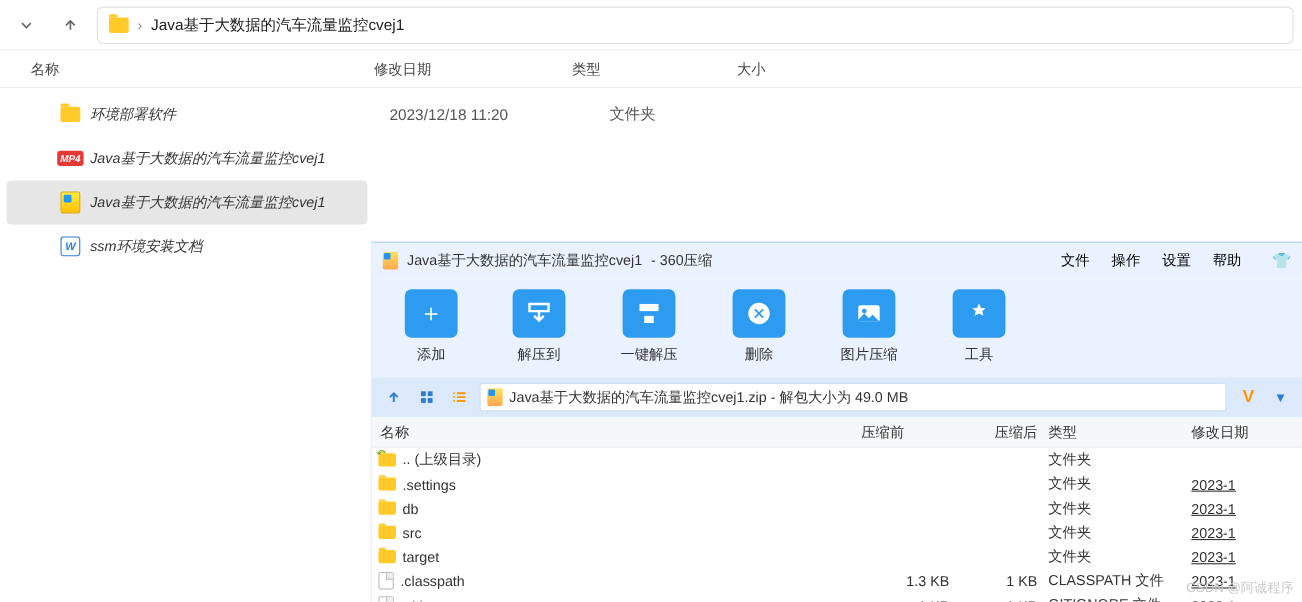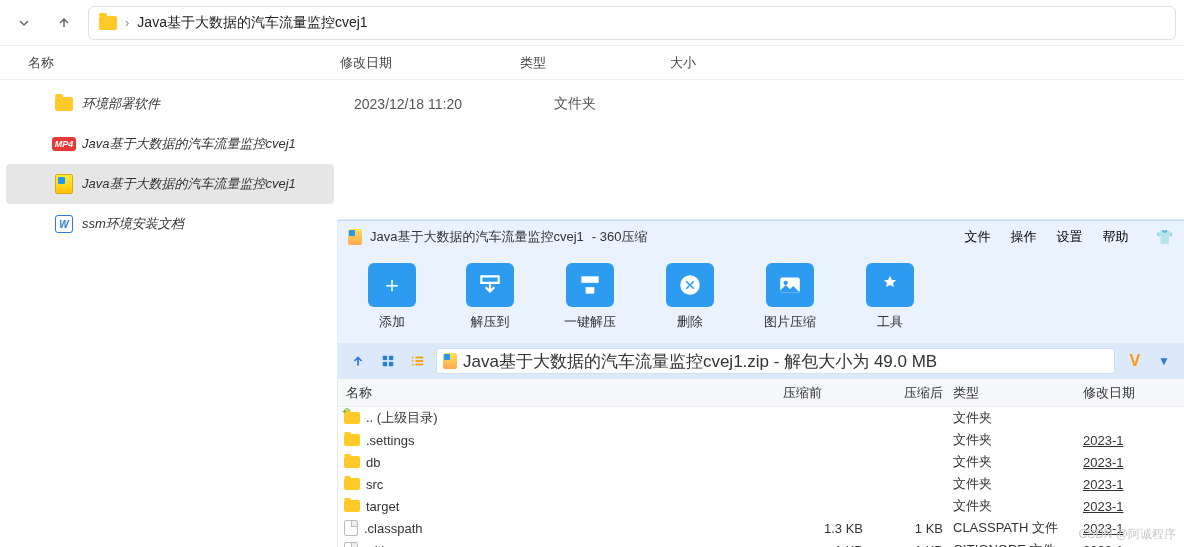--- a/index.html
+++ b/index.html
@@ -52,21 +52,21 @@
   .tbtn .ticon { width:48px; height:44px; border-radius:6px; display:flex; align-items:center; justify-content:center; color:#fff; font-size:22px;}
   .ic-add { background:#2d9cf0; }
   .ic-extract { background:#2d9cf0; }
   .ic-oneclick { background:#2d9cf0; }
   .ic-delete { background:#2d9cf0; }
   .ic-image { background:#2d9cf0; }
   .ic-tools { background:#2d9cf0; border-radius:50%; }
 
   .pathbar { height:36px; background:#dbe9fb; display:flex; align-items:center; padding:0 8px; gap:6px;}
   .pathbar .pb-btn { width:24px; height:24px; display:flex; align-items:center; justify-content:center; color:#2d7dd2; border-radius:3px;}
-  .pathbar .pb-input { flex:1; height:26px; background:#fff; border:1px solid #cde0f7; border-radius:3px; display:flex; align-items:center; padding:0 6px; gap:6px; font-size:17px;}
+  .pathbar .pb-input { flex:1; height:26px; background:#fff; border:1px solid #cde0f7; border-radius:3px; display:flex; align-items:center; padding:0 6px; gap:6px; font-size:13px;}
   .pb-input .zi { width:14px; height:16px; background:linear-gradient(#ffe259,#ffa751); border-radius:2px; position:relative;}
   .pb-input .zi::after{content:"";position:absolute;left:1px;top:1px;width:6px;height:6px;background:#2196f3;border-radius:1px;}
   .pathbar .vbadge { color:#ff9800; font-weight:700; font-size:16px; margin:0 6px 0 8px;}
   .pathbar .dd { color:#2d7dd2; font-size:12px; padding:0 6px;}
 
   .zipheader { height:28px; background:#f6f7f8; display:flex; align-items:center; font-size:13px; color:#333; border-bottom:1px solid #eee;}
   .zh-name { width:445px; padding-left:8px;}
   .zh-pre  { width:80px; text-align:left;}
   .zh-post { width:80px; text-align:right;}
   .zh-type { width:130px; padding-left:10px;}

